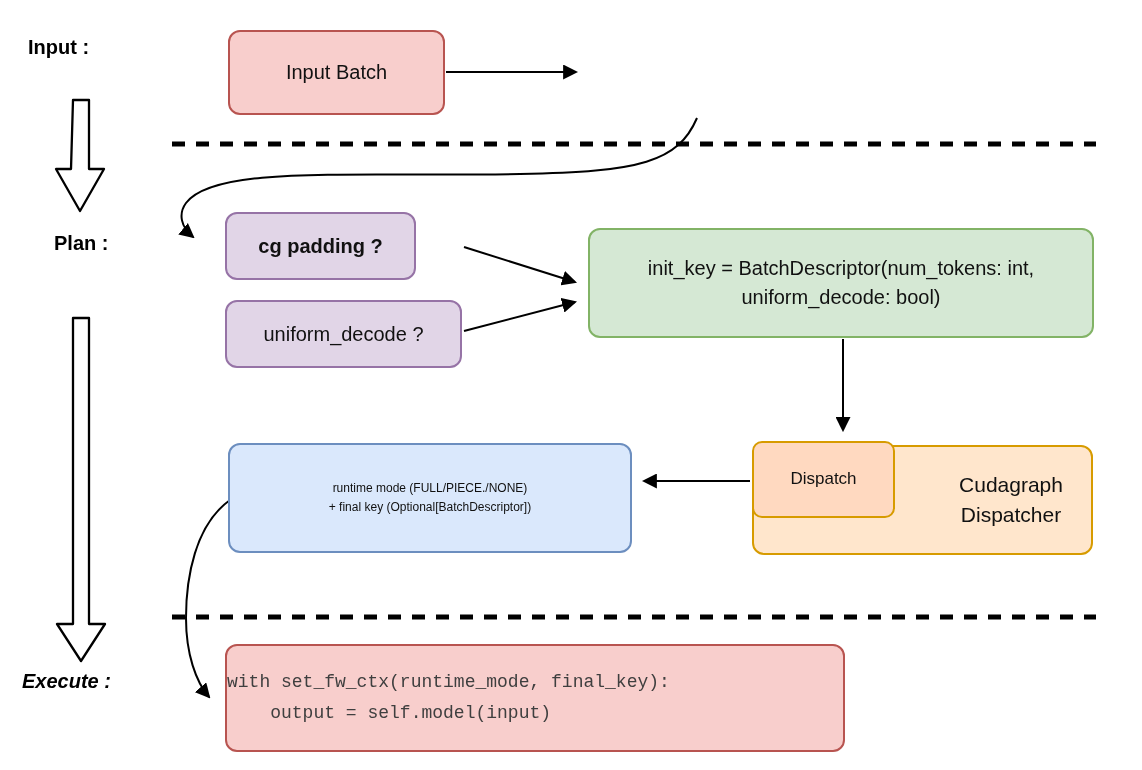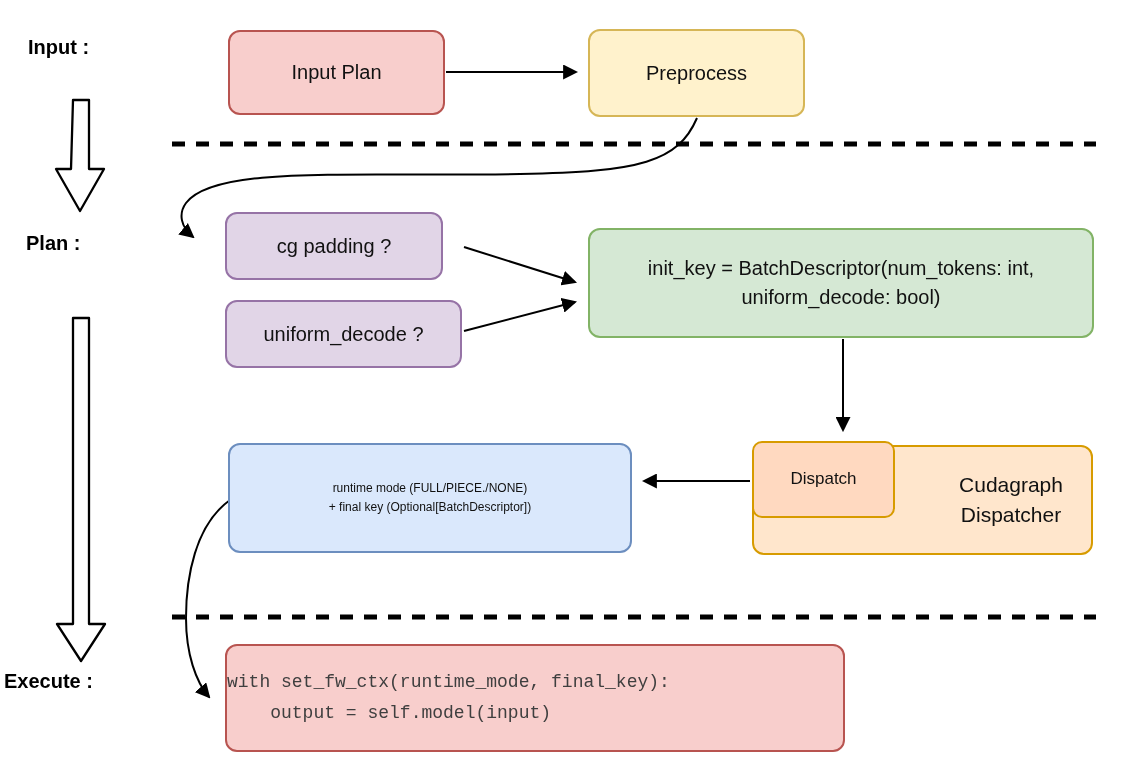--- a/index.html
+++ b/index.html
@@ -18,40 +18,40 @@
     pointer-events: none;
   }
   .stage-label {
     position: absolute;
     font-weight: 700;
     font-size: 20px;
     color: #000000;
     white-space: nowrap;
   }
   #lbl-input   { left: 28px;  top: 36px;  }
-  #lbl-plan    { left: 26px;  top: 232px; }
-  #lbl-execute { left: 4px;  top: 670px; }
+  #lbl-plan    { left: 54px;  top: 232px; }
+  #lbl-execute { left: 22px;  top: 670px; font-style: italic; }
 
   .node {
     position: absolute;
     box-sizing: border-box;
     border: 2px solid #000;
     border-radius: 12px;
     display: flex;
     align-items: center;
     justify-content: center;
     text-align: center;
     font-size: 20px;
     color: #111111;
     white-space: pre-line;
     line-height: 1.45;
   }
   #node-input-batch    { left: 228px; top: 30px;  width: 217px; height: 85px;  background: #f8cecc; border-color: #b85450; }
   #node-preprocess     { left: 588px; top: 29px;  width: 217px; height: 88px;  background: #fff2cc; border-color: #d6b656; }
-  #node-cg-padding     { left: 225px; top: 212px; width: 218px; height: 68px;  background: #e1d5e7; border-color: #9673a6; }
+  #node-cg-padding     { left: 225px; top: 212px; width: 191px; height: 68px;  background: #e1d5e7; border-color: #9673a6; font-weight: bold; }
   #node-uniform-decode { left: 225px; top: 300px; width: 237px; height: 68px;  background: #e1d5e7; border-color: #9673a6; }
   #node-init-key       { left: 588px; top: 228px; width: 506px; height: 110px; background: #d5e8d4; border-color: #82b366; font-size: 20px; }
   #node-cudagraph      { left: 752px; top: 445px; width: 341px; height: 110px; background: #ffe6cc; border-color: #d79b00; justify-content: flex-end; padding-left: 27px; }
   #node-cudagraph .inner-label {
     width: 160px; text-align: center; font-size: 21px; white-space: pre-line;
   }
   #node-dispatch       { left: 752px; top: 441px; width: 143px; height: 77px;  background: #ffd9c0; border-color: #d79b00; font-size: 17px; border-radius: 10px; }
   #node-runtime        { left: 228px; top: 443px; width: 404px; height: 110px; background: #dae8fc; border-color: #6c8ebf; font-size: 12px; line-height: 1.55; }
   #node-code           {
     left: 225px; top: 644px; width: 620px; height: 108px;
@@ -92,23 +92,22 @@
 
     <line x1="750" y1="481" x2="644" y2="481" stroke="#000000" stroke-width="2" marker-end="url(#arrow)"></line>
 
     <path d="M230,500 C195,525 186,578 186,618 C186,654 196,682 209,697" fill="none" stroke="#000000" stroke-width="2" marker-end="url(#arrow)"></path>
   </svg>
 
   <div id="lbl-input" class="stage-label">Input :</div>
   <div id="lbl-plan" class="stage-label">Plan :</div>
   <div id="lbl-execute" class="stage-label">Execute :</div>
 
-  <div id="node-input-batch" class="node">Input Plan</div>
+  <div id="node-input-batch" class="node">Input Batch</div>
 
-  <div id="node-preprocess" class="node">Preprocess</div>
 
   <div id="node-cg-padding" class="node">cg padding ?</div>
 
   <div id="node-uniform-decode" class="node">uniform_decode ?</div>
 
   <div id="node-init-key" class="node">init_key = BatchDescriptor(num_tokens: int,
 uniform_decode: bool)</div>
 
   <div id="node-cudagraph" class="node">
     <span class="inner-label">Cudagraph

